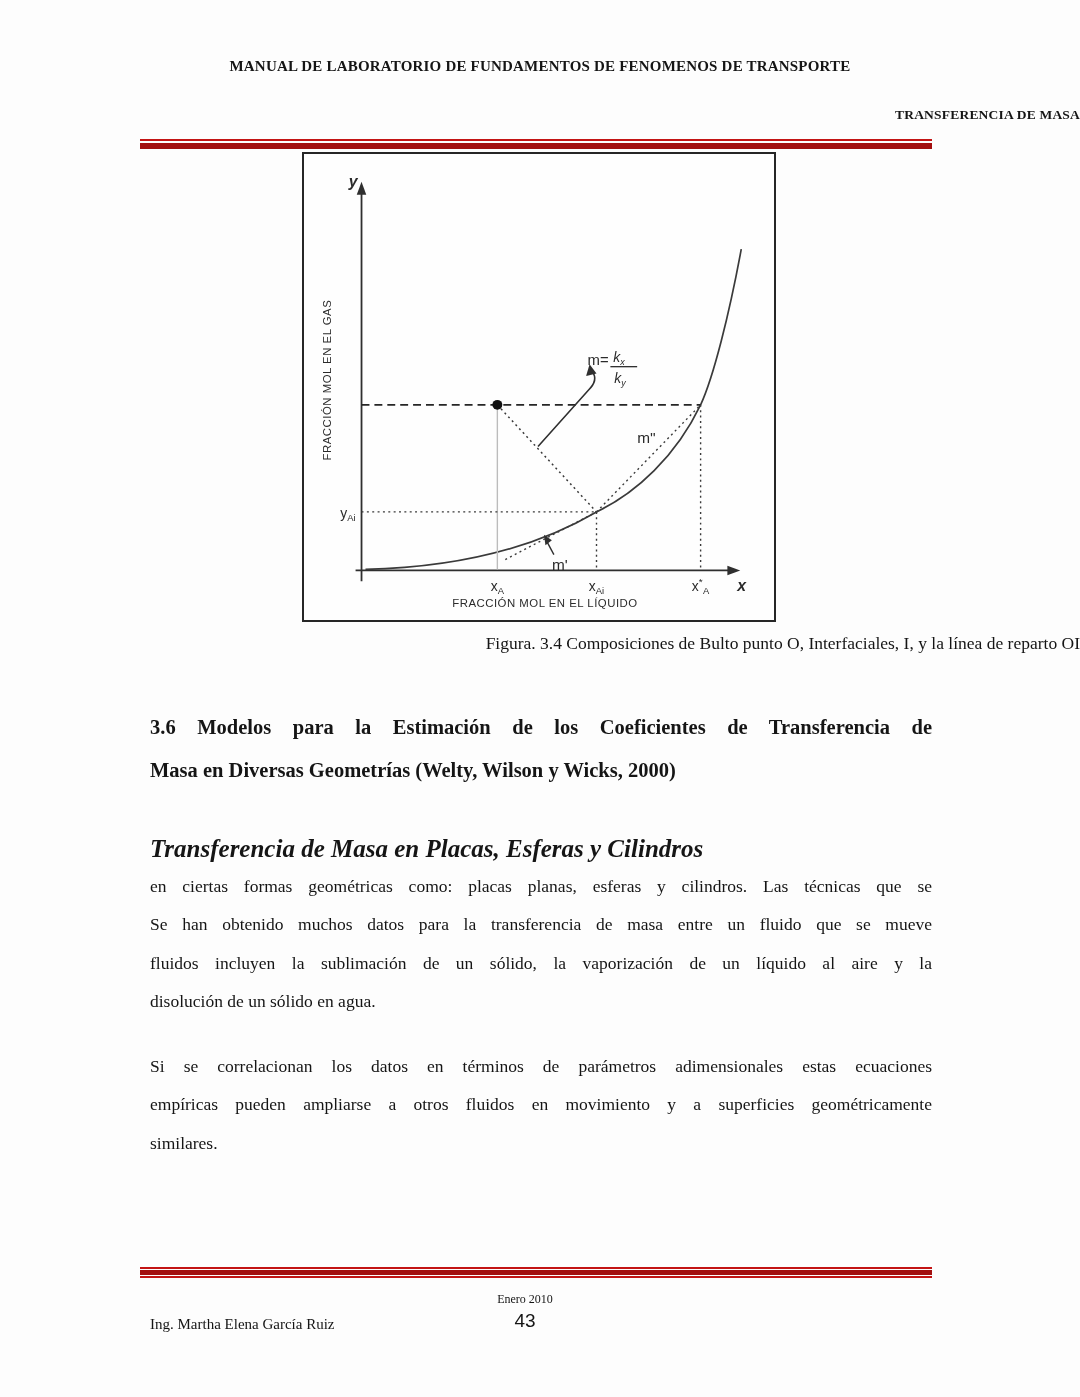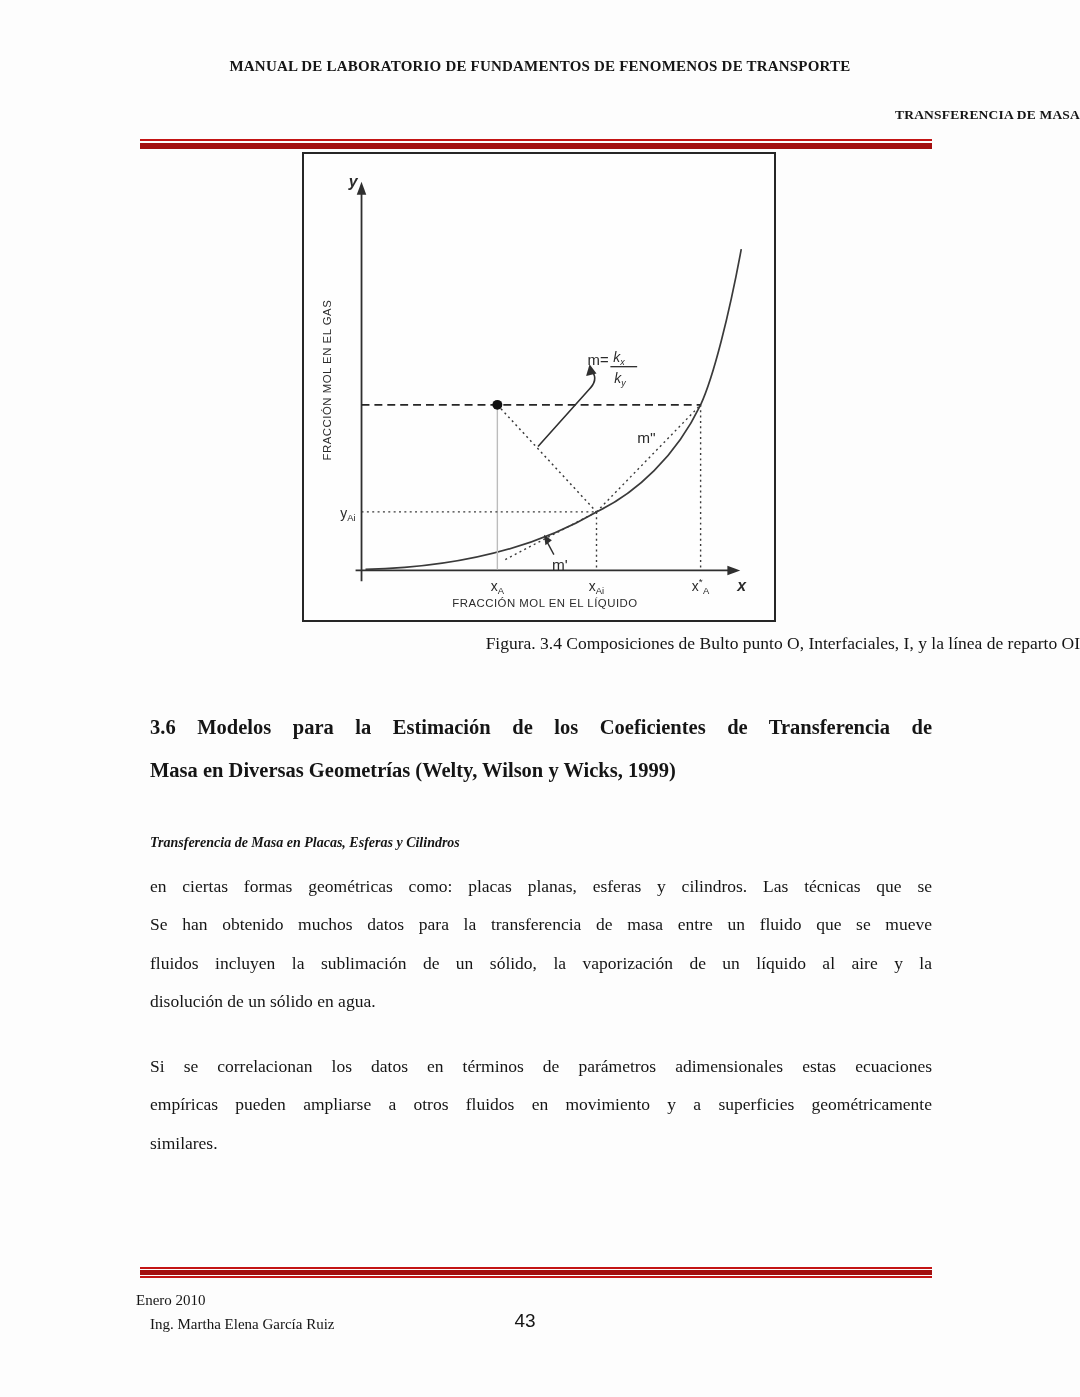--- a/index.html
+++ b/index.html
@@ -33,30 +33,30 @@
     position:absolute; top:633px; left:0; width:1080px;
     text-align:right; font-size:17.5px;
   }
   .heading {
     position:absolute; top:706px; left:150px; width:782px;
     font-weight:bold; font-size:20.5px;
   }
   .heading .hline { height:42.5px; line-height:42.5px; overflow:hidden;font-family:Liberation Serif, serif; }
   .subheading {
     position:absolute; top:835px; left:150px; width:782px;
-    font-weight:bold; font-style:italic; font-size:14px;
+    font-weight:bold; font-style:italic; font-size:25px;
   }
   .para { position:absolute; left:150px; width:782px; font-size:17.5px; }
   .para-1 { top:867px; }
   .para-2 { top:1047px; }
   .para .pline { height:38.4px; line-height:38.4px; overflow:hidden; }
   .jl { text-align:justify; text-align-last:justify; }
   .footer-date {
-    position:absolute; top:1292px; left:136px; width:750px;
-    text-align:left; font-size:15px;
+    position:absolute; top:1292px; left:150px; width:750px;
+    text-align:center; font-size:12px;
   }
   .footer-author {
     position:absolute; top:1316px; left:150px; font-size:15px;
   }
   .footer-page {
     position:absolute; top:1310px; left:150px; width:750px;
     text-align:center; font-size:19px;
     font-family:"Liberation Sans", sans-serif;
   }
   
@@ -129,21 +129,21 @@
       </g>
       <path d="M236,295 L287,238 Q297,228 291,220" fill="none" stroke="#2f2f2f" stroke-width="1.6"></path>
       <path d="M288,212 L284.5,224 L295,221.5 Z" fill="#2f2f2f"></path>
     </svg>
   </div>
 
   <div class="caption">Figura. 3.4 Composiciones de Bulto punto O, Interfaciales, I, y la línea de reparto OI</div>
 
   <div class="heading">
     <div class="hline jl">3.6 Modelos para la Estimación de los Coeficientes de Transferencia de</div>
-    <div class="hline">Masa en Diversas Geometrías (Welty, Wilson y Wicks, 1999)</div>
+    <div class="hline">Masa en Diversas Geometrías (Welty, Wilson y Wicks, 2000)</div>
   </div>
 
   <div class="subheading">Transferencia de Masa en Placas, Esferas y Cilindros</div>
 
   <div class="para para-1">
     <div class="pline jl">en ciertas formas geométricas como: placas planas, esferas y cilindros. Las técnicas que se</div>
     <div class="pline jl">Se han obtenido muchos datos para la transferencia de masa entre un fluido que se mueve</div>
     <div class="pline jl">fluidos incluyen la sublimación de un sólido, la vaporización de un líquido al aire y la</div>
     <div class="pline">disolución de un sólido en agua.</div>
   </div>

